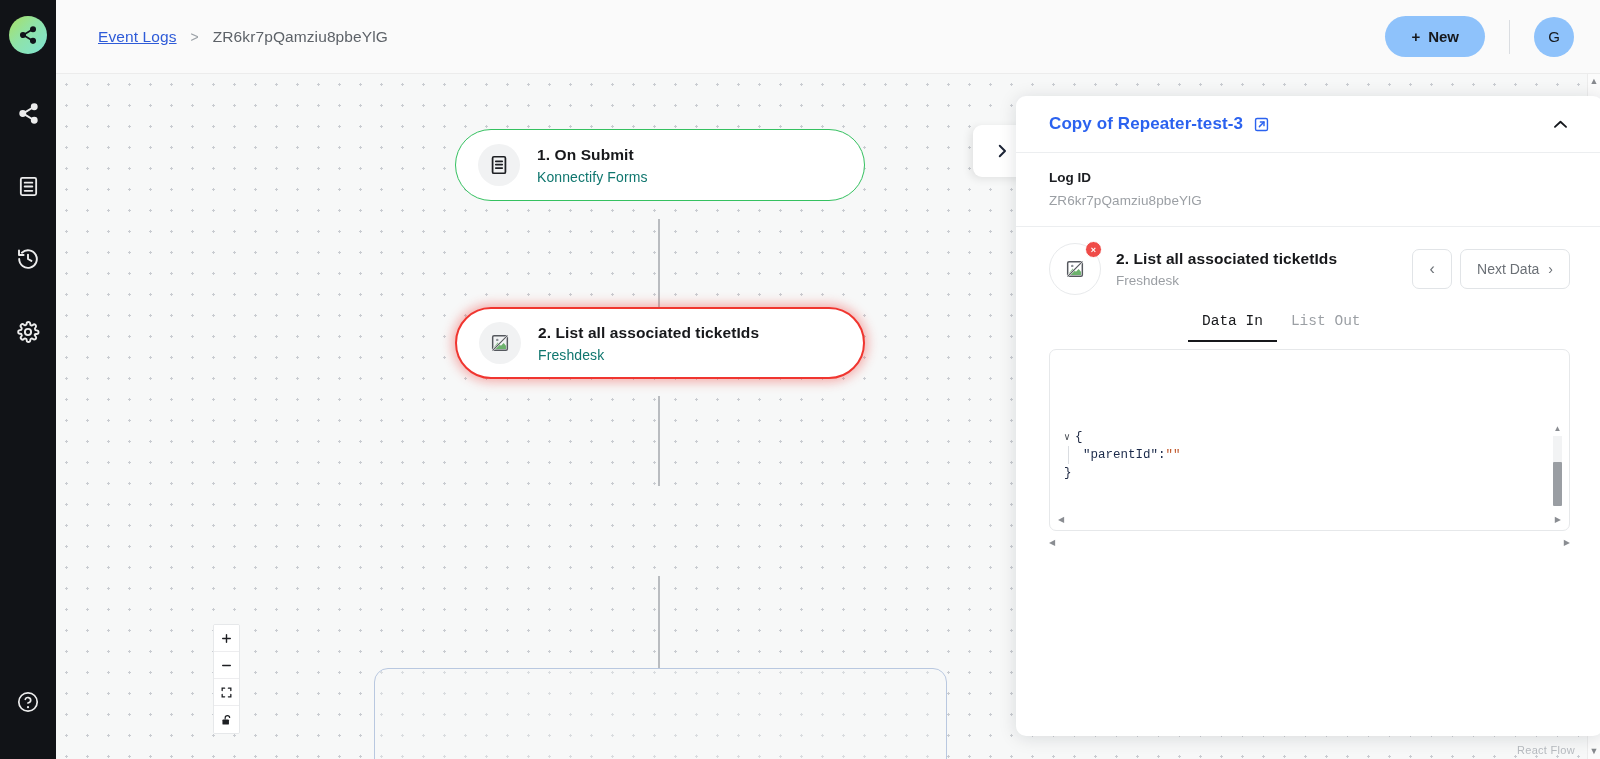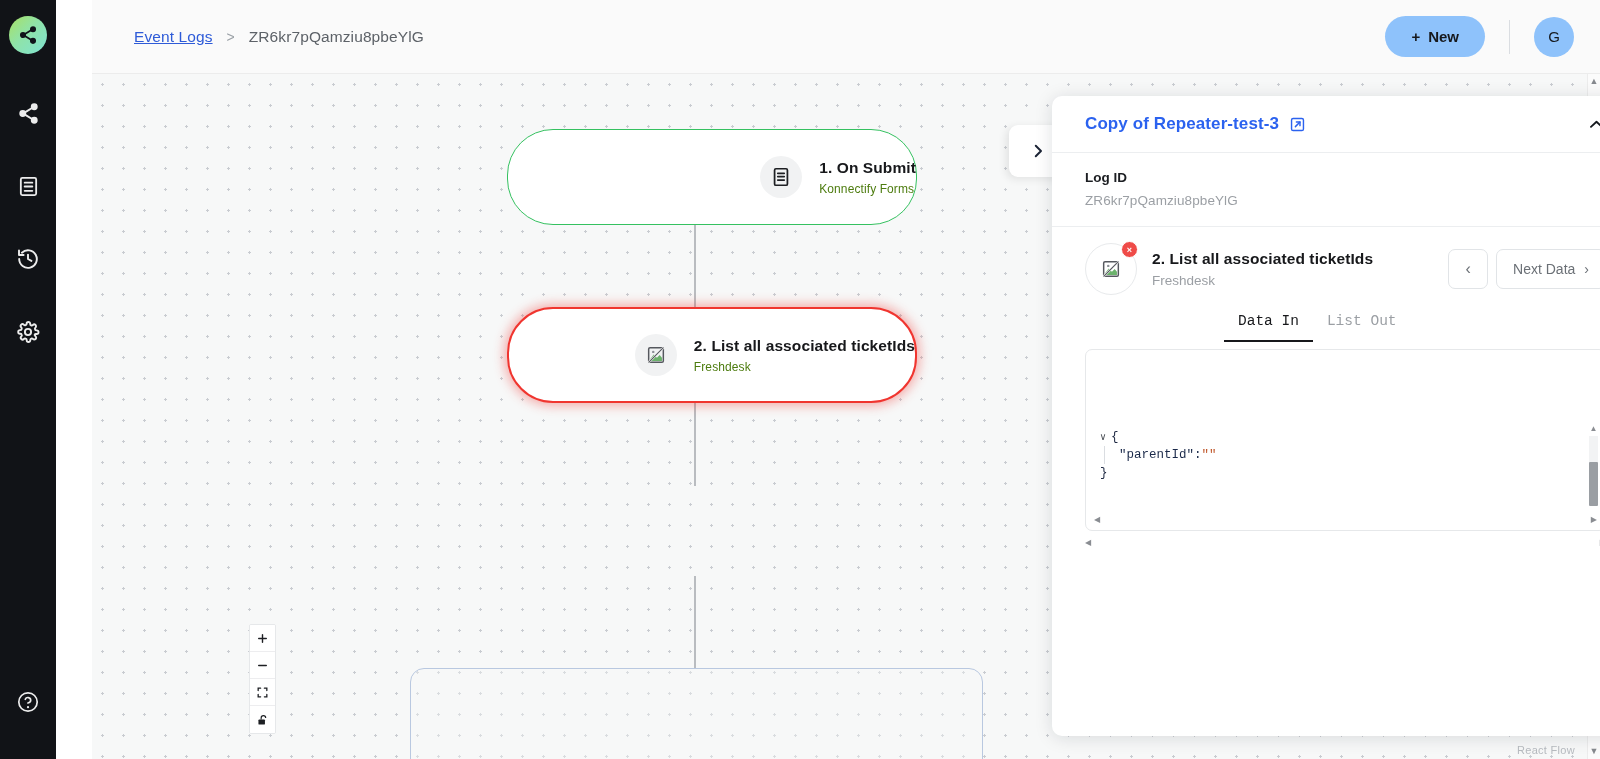--- a/index.html
+++ b/index.html
@@ -24,21 +24,21 @@
     display: flex; align-items: center; justify-content: center;
   }
   .rail-icons { margin-top: 44px; display: flex; flex-direction: column; gap: 43px; align-items: center; }
   .rail-btn {
     width: 30px; height: 30px; display: flex; align-items: center; justify-content: center;
     cursor: pointer; opacity: .92;
   }
   .rail-help { position: absolute; bottom: 42px; left: 50%; transform: translateX(-50%); }
 
   
-  .stage { position: relative; flex: 1 1 auto; height: 759px; background: #ffffff; margin-left: 36px; }
+  .stage { position: relative; flex: 1 1 auto; height: 759px; background: #ffffff; }
 
   
   .topbar {
     height: 74px; background: #fafafa; border-bottom: 1px solid #ececec;
     display: flex; align-items: center; padding: 0 26px 0 42px;
   }
   .crumbs { display: flex; align-items: center; gap: 14px; font-size: 15.5px; }
   .crumb-link { color: #2e5bd8; text-decoration: underline; cursor: pointer; letter-spacing: .1px; }
   .crumb-sep { color: #9aa0a6; font-size: 14px; }
   .crumb-cur { color: #5d6268; letter-spacing: .1px; }
@@ -61,31 +61,31 @@
     position: absolute; left: 0; right: 13px; top: 74px; bottom: 0;
     background-color: #f7f8f8;
     background-image: radial-gradient(#c9ccd1 1px, transparent 1.1px);
     background-size: 21px 21px;
     overflow: hidden;
   }
 
   .edge { position: absolute; width: 1.5px; background: #b9bcc0; left: 602px; }
 
   .node {
-    position: absolute; left: 415px; width: 410px; height: 96px;
+    position: absolute; left: 399px; width: 410px; height: 72px;
     background: #fff; border-radius: 46px;
-    display: flex; align-items: center; padding-left: 22px; justify-content: flex-end;
+    display: flex; align-items: center; padding-left: 22px;
   }
   .node-ico {
     width: 42px; height: 42px; border-radius: 50%; background: #f1f2f3;
     display: flex; align-items: center; justify-content: center; flex: 0 0 42px;
   }
   .node-text { margin-left: 17px; }
   .node-title { font-size: 15.5px; font-weight: 700; color: #17181b; letter-spacing: .1px; }
-  .node-sub { font-size: 12px; color: #4d7c0f; margin-top: 5px; letter-spacing: .1px; }
+  .node-sub { font-size: 14px; color: #0f766e; margin-top: 5px; letter-spacing: .1px; }
   .node.ok    { border: 1.6px solid #35c160; top: 55px; }
   .node.err   { border: 2px solid #f0352f; top: 233px; box-shadow: 0 0 11px 3px rgba(240,53,47,.38); }
   .node.idle  { border: 1px solid #e6e8ea; top: 412px; }
   .node.idle .node-title { color: #9397a0; font-weight: 500; }
 
   .loop-group {
     position: absolute; left: 318px; top: 594px; width: 573px; height: 180px;
     border: 1.4px solid #b9c8e0; border-radius: 14px; background: rgba(247,248,248,.35);
   }
 

